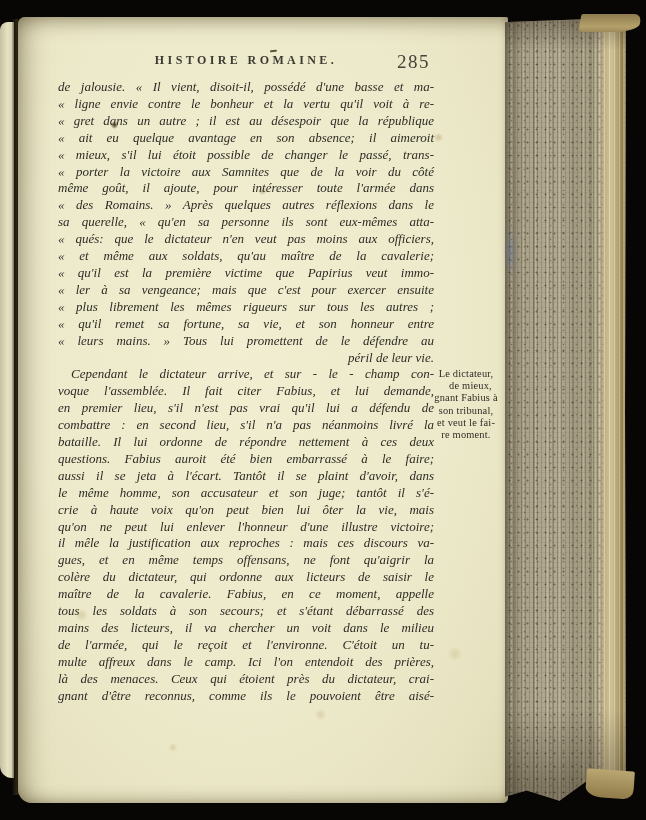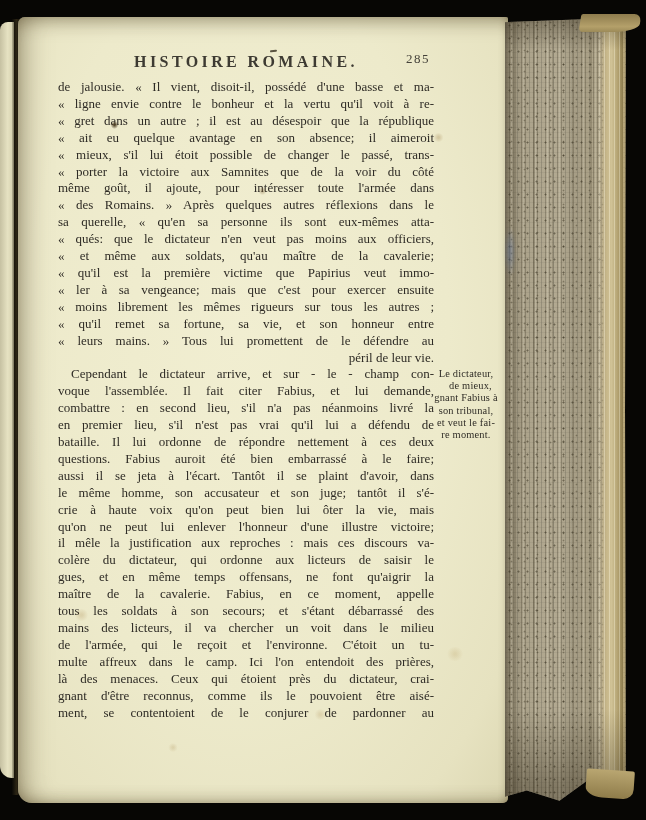--- a/index.html
+++ b/index.html
@@ -65,35 +65,35 @@
   }
   .blue-smudge {
     position:absolute; left:504px; top:226px; width:12px; height:52px;
     background:radial-gradient(ellipse at center, rgba(88,112,158,0.45), rgba(88,112,158,0) 70%);
     filter:blur(1px);
   }
   
   .header-row { position:absolute; left:40px; top:36px; width:376px; height:18px; }
   .running-title {
     position:absolute; left:50%; transform:translateX(-50%); white-space:nowrap;
-    font-size:16px; font-weight:bold; letter-spacing:3.4px; color:#3d3a32;
+    font-size:12px; font-weight:bold; letter-spacing:3.4px; color:#3d3a32;
   }
   .page-number {
     position:absolute; right:4px; top:-2px;
-    font-size:13px; color:#45423a; letter-spacing:1.5px;
+    font-size:19px; color:#45423a; letter-spacing:1.5px;
   }
   .sig-mark {
     position:absolute; left:252px; top:33px; width:7px; height:2px;
     background:#5a5340; border-radius:2px; transform:rotate(-8deg);
   }
   .body-text {
     position:absolute; left:40px; top:62px; width:376px;
     color:#2e2b25; font-size:13px; line-height:16.9px;
   }
-  .bodyline { white-space:normal; }
+  .bodyline { white-space:normal;font-style:italic; }
   .bodyline.just { text-align:justify; text-align-last:justify; }
   .bodyline.nojust { text-align:right; }
   .bodyline.indent { text-indent:13px; }
   .margin-note {
     position:absolute; left:406px; top:351px; width:84px;
     font-size:10.4px; line-height:12.2px; color:#2f2c26; letter-spacing:0.2px;text-align:center;
   }
   .note-line:nth-child(2) { padding-left:9px; }
   
   .spot { position:absolute; border-radius:50%; pointer-events:none; }
@@ -135,47 +135,46 @@
           <div class="bodyline just">« ait eu quelque avantage en son absence; il aimeroit</div>
           <div class="bodyline just">« mieux, s'il lui étoit possible de changer le passé, trans-</div>
           <div class="bodyline just">« porter la victoire aux Samnites que de la voir du côté</div>
           <div class="bodyline just">même goût, il ajoute, pour intéresser toute l'armée dans</div>
           <div class="bodyline just">« des Romains. » Après quelques autres réflexions dans le</div>
           <div class="bodyline just">sa querelle, « qu'en sa personne ils sont eux-mêmes atta-</div>
           <div class="bodyline just">« qués: que le dictateur n'en veut pas moins aux officiers,</div>
           <div class="bodyline just">« et même aux soldats, qu'au maître de la cavalerie;</div>
           <div class="bodyline just">« qu'il est la première victime que Papirius veut immo-</div>
           <div class="bodyline just">« ler à sa vengeance; mais que c'est pour exercer ensuite</div>
-          <div class="bodyline just">« moins librement les mêmes rigueurs sur tous les autres ;</div>
+          <div class="bodyline just">« plus librement les mêmes rigueurs sur tous les autres ;</div>
           <div class="bodyline just">« qu'il remet sa fortune, sa vie, et son honneur entre</div>
           <div class="bodyline just">« leurs mains. » Tous lui promettent de le défendre au</div>
           <div class="bodyline nojust">péril de leur vie.</div>
         </div>
         <div>
           <div class="bodyline just indent">Cependant le dictateur arrive, et sur - le - champ con-</div>
           <div class="bodyline just">voque l'assemblée. Il fait citer Fabius, et lui demande,</div>
+          <div class="bodyline just">en premier lieu, s'il n'est pas vrai qu'il lui a défendu de</div>
           <div class="bodyline just">combattre : en second lieu, s'il n'a pas néanmoins livré la</div>
-          <div class="bodyline just">en premier lieu, s'il n'est pas vrai qu'il lui a défendu de</div>
           <div class="bodyline just">bataille. Il lui ordonne de répondre nettement à ces deux</div>
           <div class="bodyline just">questions. Fabius auroit été bien embarrassé à le faire;</div>
           <div class="bodyline just">aussi il se jeta à l'écart. Tantôt il se plaint d'avoir, dans</div>
           <div class="bodyline just">le même homme, son accusateur et son juge; tantôt il s'é-</div>
           <div class="bodyline just">crie à haute voix qu'on peut bien lui ôter la vie, mais</div>
           <div class="bodyline just">qu'on ne peut lui enlever l'honneur d'une illustre victoire;</div>
           <div class="bodyline just">il mêle la justification aux reproches : mais ces discours va-</div>
+          <div class="bodyline just">gues, et en même temps offensans, ne font qu'aigrir la</div>
           <div class="bodyline just">colère du dictateur, qui ordonne aux licteurs de saisir le</div>
-          <div class="bodyline just">gues, et en même temps offensans, ne font qu'aigrir la</div>
           <div class="bodyline just">maître de la cavalerie. Fabius, en ce moment, appelle</div>
           <div class="bodyline just">tous les soldats à son secours; et s'étant débarrassé des</div>
           <div class="bodyline just">mains des licteurs, il va chercher un voit dans le milieu</div>
           <div class="bodyline just">de l'armée, qui le reçoit et l'environne. C'étoit un tu-</div>
           <div class="bodyline just">multe affreux dans le camp. Ici l'on entendoit des prières,</div>
           <div class="bodyline just">là des menaces. Ceux qui étoient près du dictateur, crai-</div>
           <div class="bodyline just">gnant d'être reconnus, comme ils le pouvoient être aisé-</div>
-          <div class="bodyline just">ment, se contentoient de le conjurer de pardonner au</div>
         </div>
       </div>
 
     <div class="margin-note">
         <div class="note-line">Le dictateur,</div>
         <div class="note-line">de mieux,</div>
         <div class="note-line">gnant Fabius à</div>
         <div class="note-line">son tribunal,</div>
         <div class="note-line">et veut le fai-</div>
         <div class="note-line">re moment.</div>

